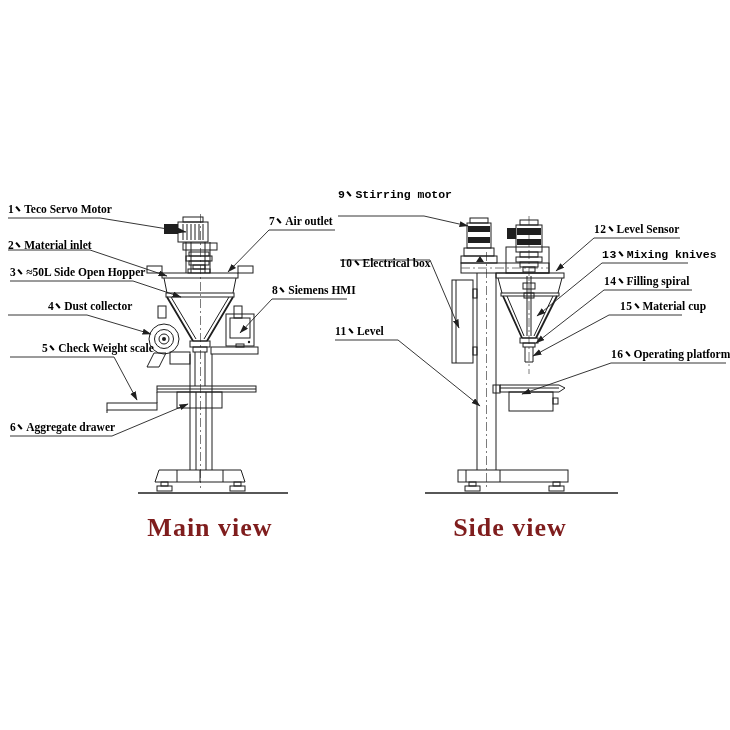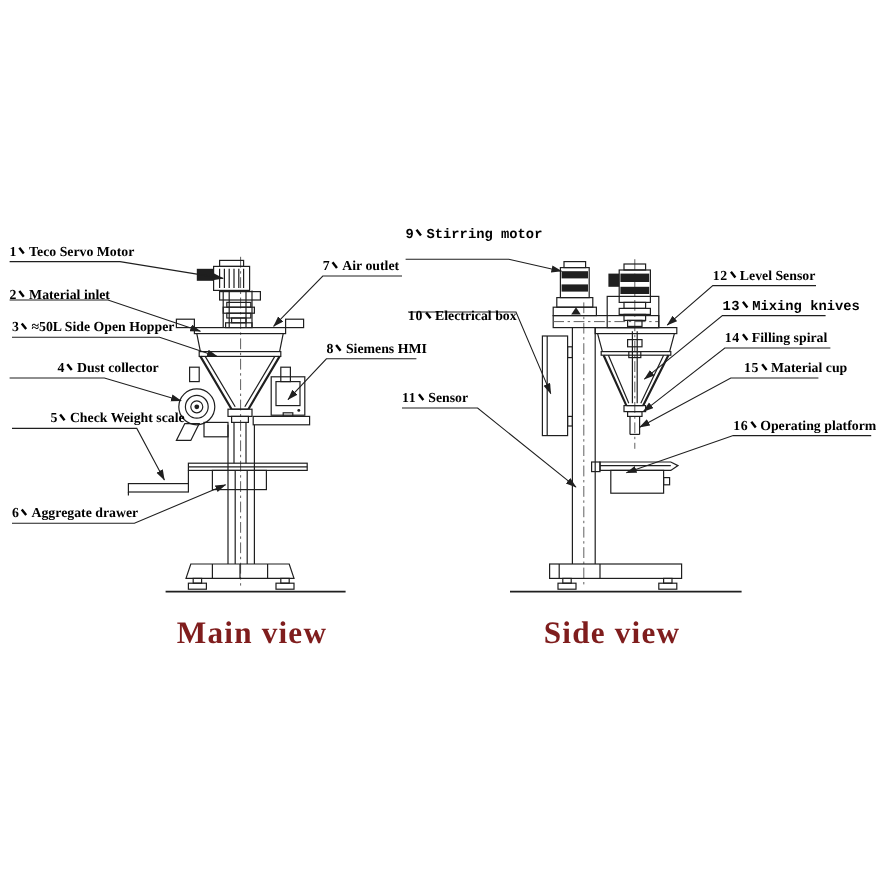--- a/index.html
+++ b/index.html
@@ -196,21 +196,21 @@
       <div class="callout" style="left: 8px; top: 203px;"><span class="cnum">1</span><span class="sep"></span><span class="ctext">Teco Servo Motor</span></div>
       <div class="callout" style="left: 8px; top: 239px;"><span class="cnum">2</span><span class="sep"></span><span class="ctext">Material inlet</span></div>
       <div class="callout" style="left: 10px; top: 266px;"><span class="cnum">3</span><span class="sep"></span><span class="ctext">≈50L Side Open Hopper</span></div>
       <div class="callout" style="left: 8px; top: 300px; margin-left: 40px;"><span class="cnum">4</span><span class="sep"></span><span class="ctext">Dust collector</span></div>
       <div class="callout" style="left: 10px; top: 342px; margin-left: 32px;"><span class="cnum">5</span><span class="sep"></span><span class="ctext">Check Weight scale</span></div>
       <div class="callout" style="left: 10px; top: 421px;"><span class="cnum">6</span><span class="sep"></span><span class="ctext">Aggregate drawer</span></div>
       <div class="callout" style="left: 269px; top: 215px;"><span class="cnum">7</span><span class="sep"></span><span class="ctext">Air outlet</span></div>
       <div class="callout" style="left: 272px; top: 284px;"><span class="cnum">8</span><span class="sep"></span><span class="ctext">Siemens HMI</span></div>
       <div class="callout" style="left: 338px; top: 188px; font-family: Liberation Mono, monospace;"><span class="cnum">9</span><span class="sep"></span><span class="ctext">Stirring motor</span></div>
       <div class="callout" style="left: 340px; top: 245px; margin-top: 12px;"><span class="cnum">10</span><span class="sep"></span><span class="ctext">Electrical box</span></div>
-      <div class="callout" style="left: 335px; top: 325px;"><span class="cnum">11</span><span class="sep"></span><span class="ctext">Sensor</span></div>
+      <div class="callout" style="left: 335px; top: 325px;"><span class="cnum">11</span><span class="sep"></span><span class="ctext">Level</span></div>
       <div class="callout" style="left: 594px; top: 223px;"><span class="cnum">12</span><span class="sep"></span><span class="ctext">Level Sensor</span></div>
       <div class="callout" style="left: 602px; top: 248px; font-family: Liberation Mono, monospace;"><span class="cnum">13</span><span class="sep"></span><span class="ctext">Mixing knives</span></div>
       <div class="callout" style="left: 604px; top: 275px;"><span class="cnum">14</span><span class="sep"></span><span class="ctext">Filling spiral</span></div>
       <div class="callout" style="left: 609px; top: 300px; margin-left: 11px;"><span class="cnum">15</span><span class="sep"></span><span class="ctext">Material cup</span></div>
       <div class="callout" style="left: 611px; top: 348px;"><span class="cnum">16</span><span class="sep"></span><span class="ctext">Operating platform</span></div>
     </div>
 
   <div class="vtitle" style="left:135px;top:513px">Main view</div>
   <div class="vtitle" style="left:435px;top:513px">Side view</div>
 </div>

